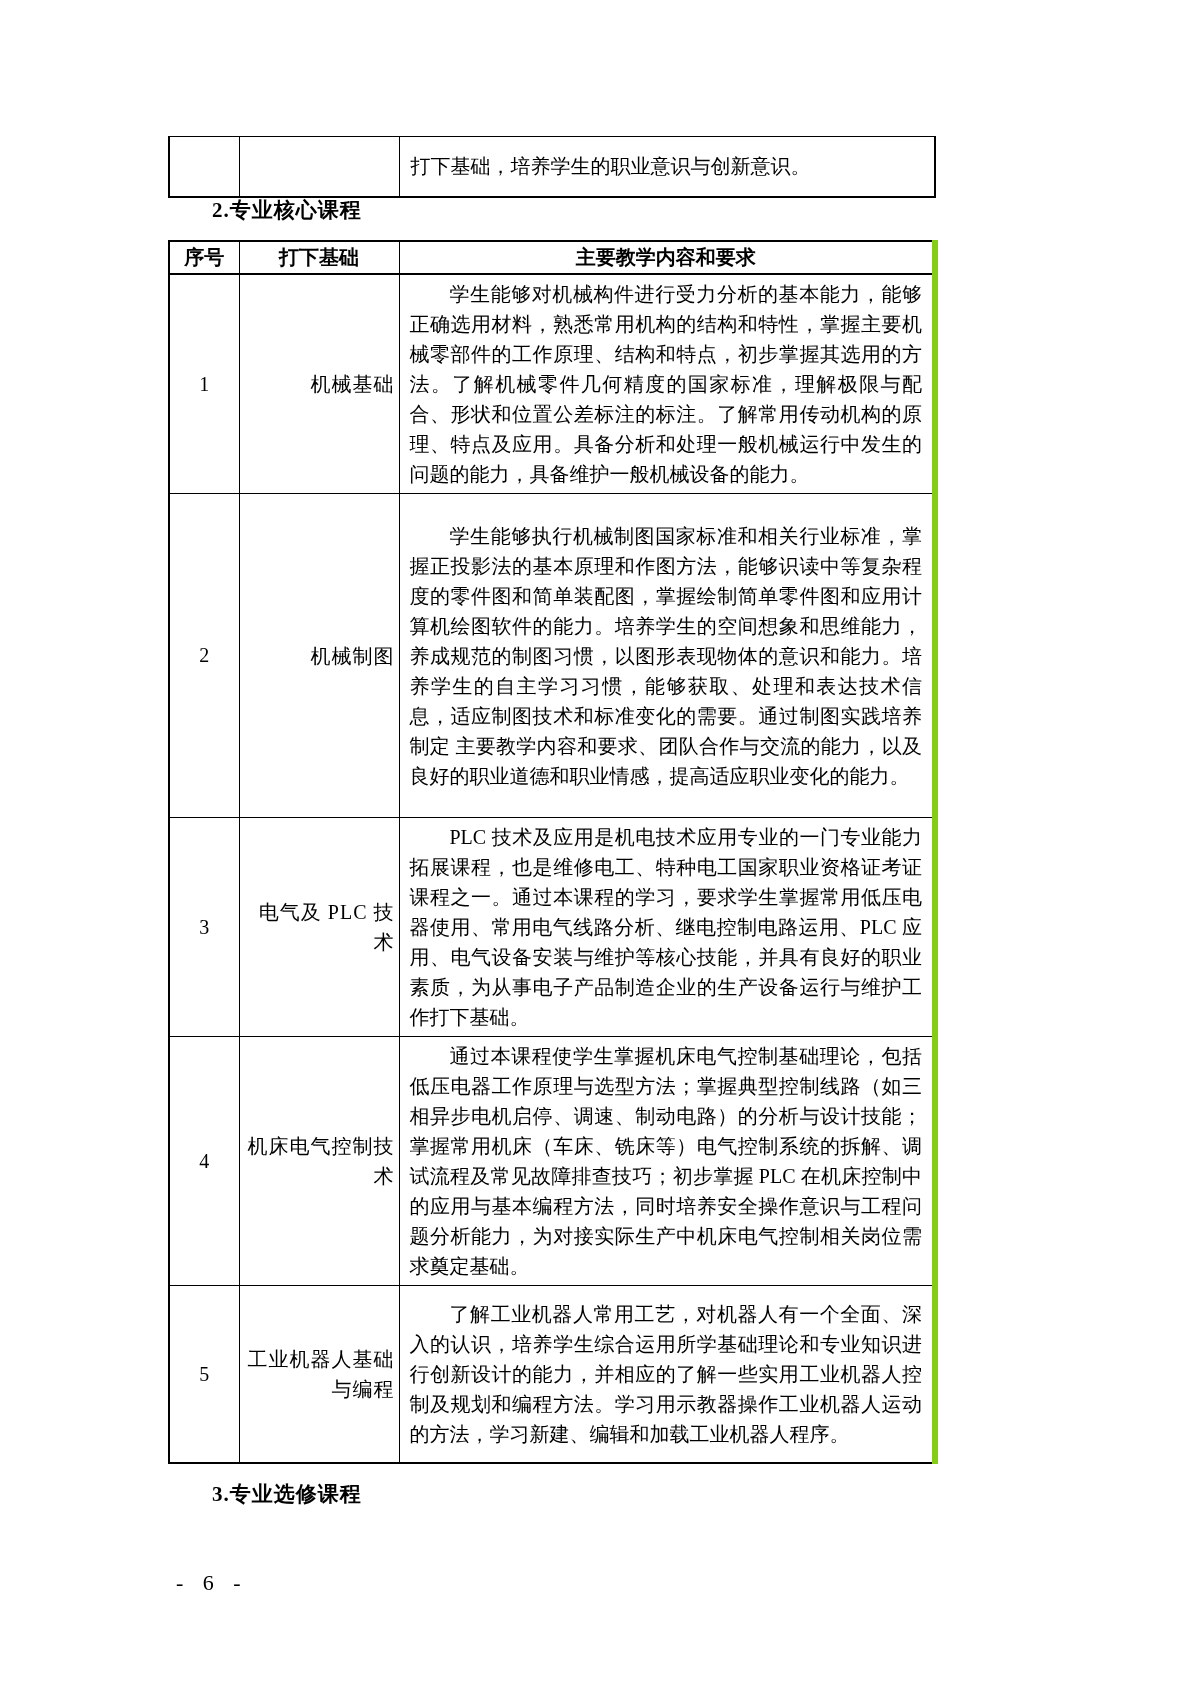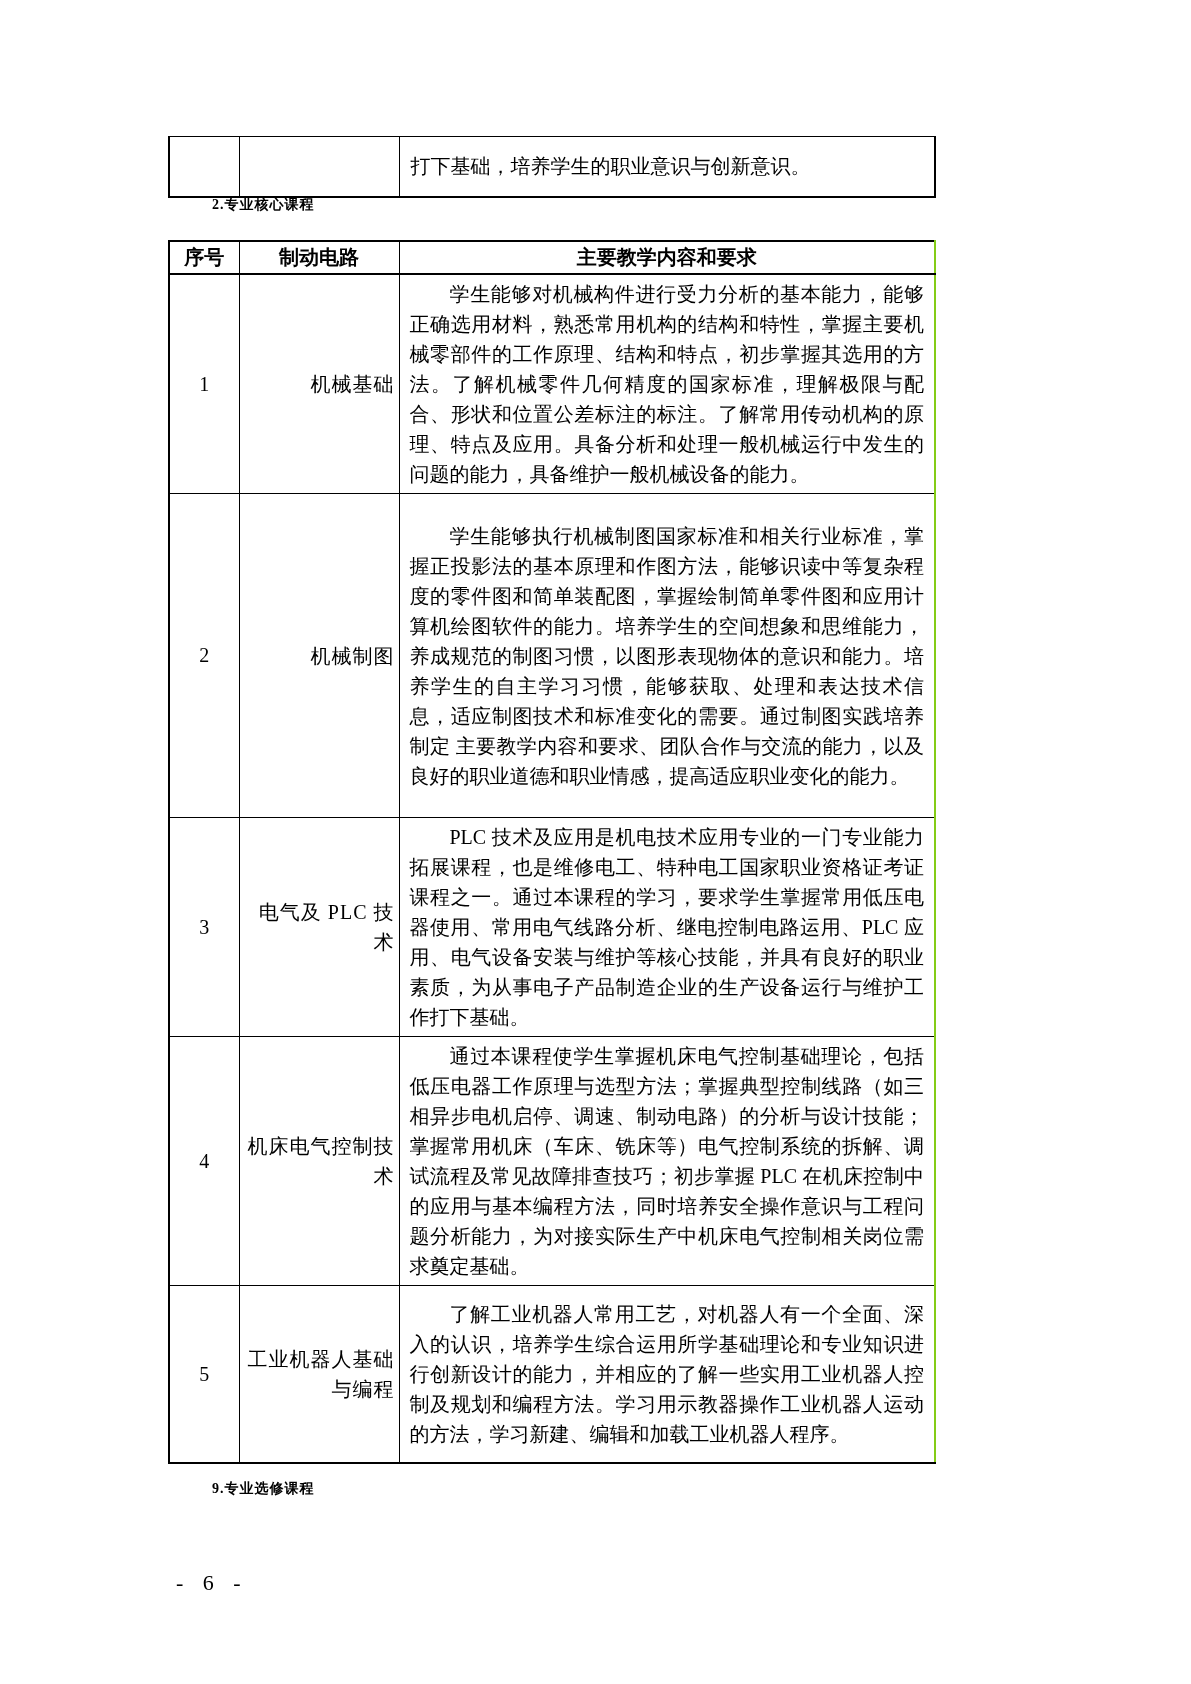--- a/index.html
+++ b/index.html
@@ -17,42 +17,42 @@
   .tbl td,.tbl th{border:1px solid #000;vertical-align:middle;overflow:hidden;}
   .frag{top:136px;}
   .frag td{border-top:1px solid #000;border-bottom:2px solid #000;height:27px;}
   .frag td:first-child{border-left:2px solid #000;}
   .frag td:last-child{border-right:2px solid #000;}
   .frag .content-cell{padding:16px 11px;font-size:20px;}
   .main{top:240px;}
   .main th{font-weight:bold;font-size:20px;text-align:center;height:29px;
            border-top:2px solid #000;border-bottom:2px solid #000;}
   .main td:first-child,.main th:first-child{border-left:2px solid #000;margin-left:20px;}
-  .main td:last-child,.main th:last-child{border-right:2px solid #84cc16;border-radius:13px;}
+  .main td:last-child,.main th:last-child{border-right:6px solid #84cc16;border-radius:13px;}
   .main tbody tr:last-child td{border-bottom:2px solid #000;}
   .col-no{width:70px;}
   .col-course{width:160px;}
   .col-content{width:536px;}
   .cell-no{text-align:center;font-size:20px;}
   .cell-course{text-align:right;font-size:20px;line-height:30px;letter-spacing:1px;padding:0 4px;}
   .cell-content{padding:0 10px;}
   .cell-content p{
     margin:4px 0;
     font-size:20px;line-height:30px;
     text-align:justify;text-justify:inter-ideograph;
     text-indent:2em;
   }
   .r1 td{height:214px;}
   .r2 td{height:321px;}
   .r3 td{height:208px;}
   .r4 td{height:238px;}
   .r5 td{height:174px;}
   .sec-heading{
     position:absolute;left:212px;
-    margin:0;font-size:14px;font-weight:bold;letter-spacing:1px;
+    margin:0;font-size:21px;font-weight:bold;letter-spacing:1px;
   }
   .sec-heading.s2{top:196px;}
   .sec-heading.s3{top:1480px;}
   .page-number{
     position:absolute;left:176px;top:1570px;
     font-size:22px;letter-spacing:7px;
   }
 </style>
 </head>
 <body>
@@ -78,21 +78,21 @@
 
   <table class="tbl main">
     <colgroup>
         <col class="col-no">
         <col class="col-course">
         <col class="col-content">
       </colgroup>
     <thead>
       <tr>
         <th>序号</th>
-        <th>制动电路</th>
+        <th>打下基础</th>
         <th>主要教学内容和要求</th>
       </tr>
     </thead>
     <tbody>
       <tr class="r1">
         <td class="cell-no">1</td>
         <td class="cell-course">机械基础</td>
         <td class="cell-content">
             <p>学生能够对机械构件进行受力分析的基本能力，能够正确选用材料，熟悉常用机构的结构和特性，掌握主要机械零部件的工作原理、结构和特点，初步掌握其选用的方法。了解机械零件几何精度的国家标准，理解极限与配合、形状和位置公差标注的标注。了解常用传动机构的原理、特点及应用。具备分析和处理一般机械运行中发生的问题的能力，具备维护一般机械设备的能力。</p>
           </td>
@@ -121,17 +121,17 @@
       <tr class="r5">
         <td class="cell-no">5</td>
         <td class="cell-course">工业机器人基础与编程</td>
         <td class="cell-content">
             <p>了解工业机器人常用工艺，对机器人有一个全面、深入的认识，培养学生综合运用所学基础理论和专业知识进行创新设计的能力，并相应的了解一些实用工业机器人控制及规划和编程方法。学习用示教器操作工业机器人运动的方法，学习新建、编辑和加载工业机器人程序。</p>
           </td>
       </tr>
     </tbody>
   </table>
 
-  <h2 class="sec-heading s3">9.专业选修课程</h2>
+  <h2 class="sec-heading s3">3.专业选修课程</h2>
 
   <div class="page-number">- 6 -</div>
 
 </div>
 
 </body></html>

